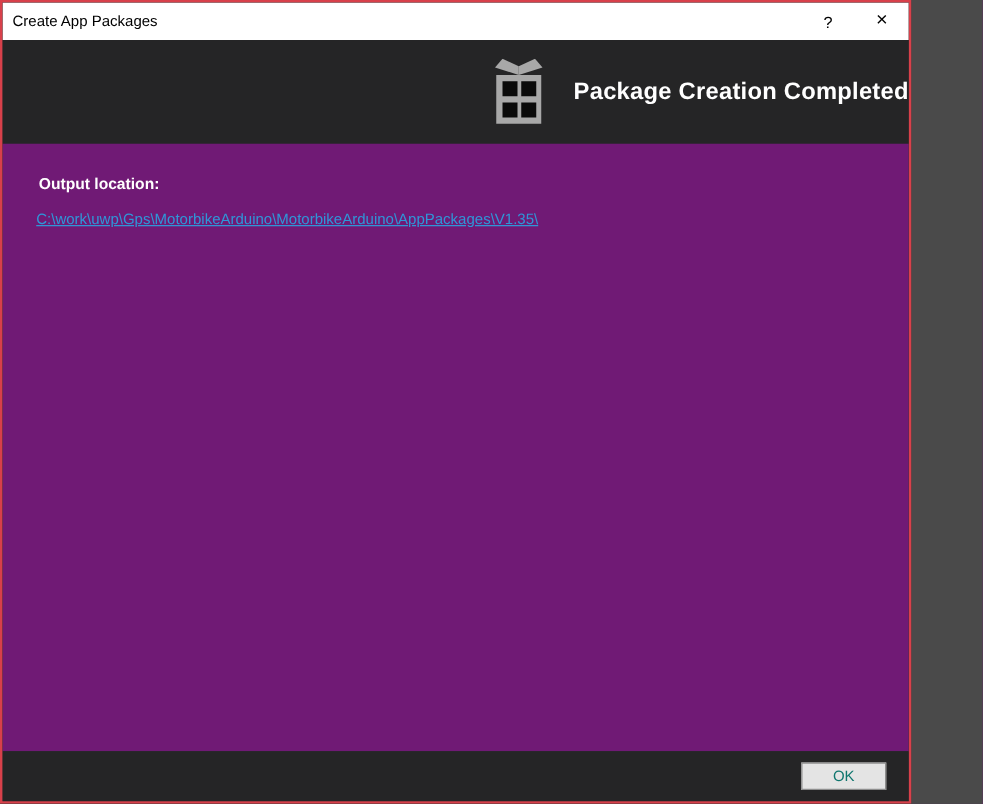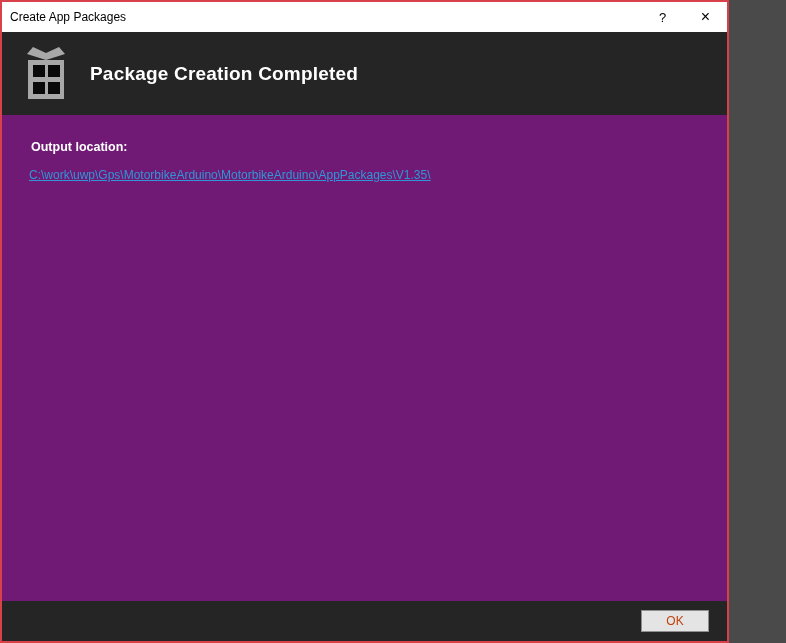--- a/index.html
+++ b/index.html
@@ -45,22 +45,23 @@
   }
   .tb-btn.help { font-size: 13px; }
   .tb-btn.close { font-size: 16px; font-weight: 400; }
 
   
   .header {
     height: 83px;
     background: #252526;
     display: flex;
     align-items: center;
-    padding-left: 22px;
+    padding-left: 34px;
     flex: 0 0 auto;
+    justify-content: flex-end;
   }
   .pkg-icon { width: 44px; height: 54px; flex: 0 0 auto; }
   .header-title {
     margin-left: 22px;
     color: #FFFFFF;
     font-size: 19px;
     font-weight: bold;
     letter-spacing: 0.2px;
     white-space: nowrap;
   }
@@ -94,21 +95,21 @@
     align-items: center;
     justify-content: flex-end;
     padding-right: 18px;
     flex: 0 0 auto;
   }
   .ok-button {
     width: 68px;
     height: 22px;
     background: #E4E4E4;
     border: 1px solid #8E8E8E;
-    color: #c2410c;
+    color: #0f766e;
     font-size: 12px;
     font-family: "Liberation Sans", sans-serif;
     display: flex;
     align-items: center;
     justify-content: center;
     cursor: default;
   }
 </style>
 </head>
 <body>

